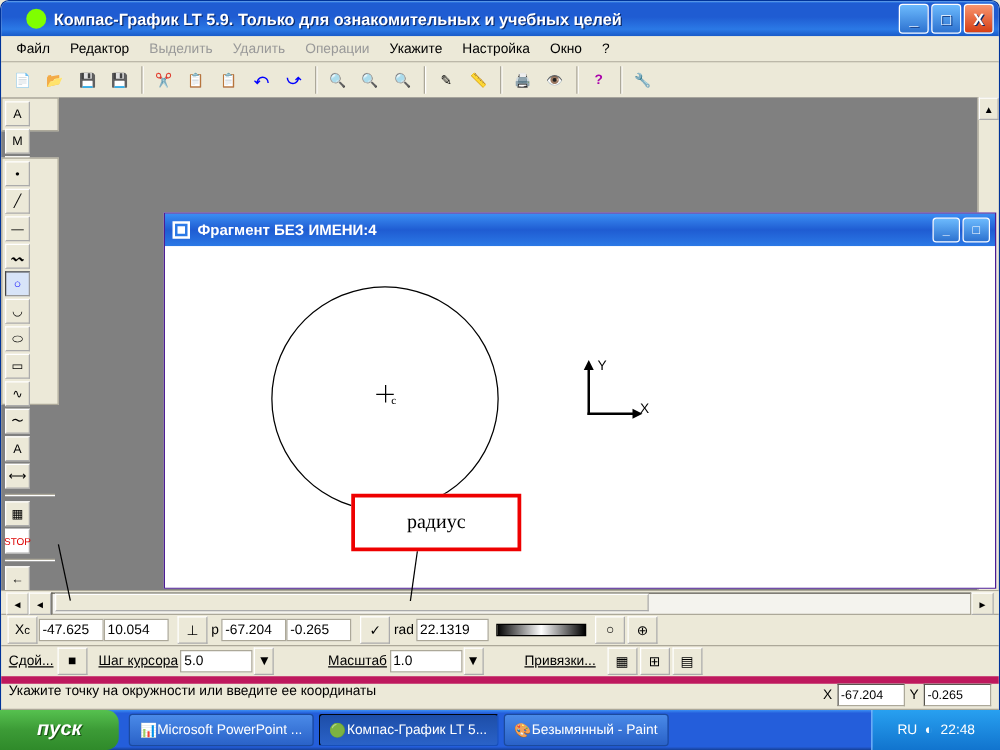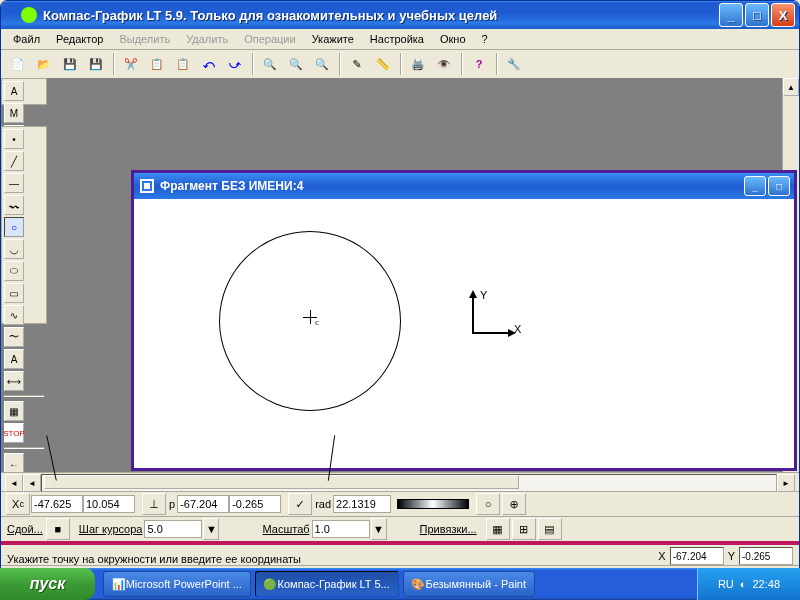--- a/index.html
+++ b/index.html
@@ -21,21 +21,21 @@
   .toolbar{height:28px;border-bottom:1px solid #aca899;display:flex;align-items:center;padding:0 4px;background:#ece9d8}
   .tbtn{width:22px;height:22px;border:1px solid transparent;margin:0 1px;display:flex;align-items:center;justify-content:center}
   .tsep{width:1px;height:22px;background:#aca899;margin:0 4px;box-shadow:1px 0 #fff}
   
   .workarea{position:absolute;top:77px;left:0;right:0;bottom:126px;background:#808080}
   
   .sbar1{position:absolute;left:0;top:0;width:46px;background:#ece9d8;border:1px solid #aca899;box-sizing:border-box;padding:2px;display:flex;flex-wrap:wrap;gap:2px}
   .sbar1 .sbbtn{width:18px;height:18px;border:1px outset #fff;background:#ece9d8;display:flex;align-items:center;justify-content:center;font-size:10px}
   .sbar1 hr{width:100%;border:none;border-top:1px solid #aca899;border-bottom:1px solid #fff;margin:2px 0}
   
-  .docwin{position:absolute;left:130px;top:92px;right:2px;bottom:2px;background:#fff;border:3px solid #4c1d95}
+  .docwin{position:absolute;left:130px;top:92px;right:2px;bottom:2px;background:#fff;border:1px solid #4c1d95}
   .doctitle{height:26px;background:linear-gradient(to bottom,#3b8ef3 0%,#1f5cd2 50%,#2b79e6 100%);color:#fff;font-weight:bold;font-size:12px;display:flex;align-items:center;padding-left:6px}
   .doctitle .dicon{width:14px;height:14px;background:#fff;margin-right:6px;position:relative}
   .doctitle .dicon::before{content:"";position:absolute;inset:2px;border:2px solid #2b79e6}
   .doctitle .dflex{flex:1}
   .doctitle .dwbtns{display:flex;margin-right:4px}
   .doctitle .dwbtns div{width:20px;height:18px;margin-left:2px;border:1px solid #fff;border-radius:3px;background:linear-gradient(#6cbafd,#2d72d0);display:flex;align-items:center;justify-content:center;font-size:10px;color:#fff}
   .canvas{position:relative;height:calc(100% - 26px);background:#fff;overflow:hidden}
   
   .circle{position:absolute;left:85px;top:32px;width:180px;height:178px;border:1px solid #000;border-radius:50%}
   .centermark{position:absolute;left:171px;top:115px;font-size:12px;color:#000;font-family:serif}
@@ -58,21 +58,21 @@
   .hscroll .hsarr{width:16px;height:16px;background:#ece9d8;border:1px outset #fff;font-size:8px;display:flex;align-items:center;justify-content:center}
   .hscroll .hstrack{flex:1;height:16px;background:#f4f3ee;border:1px inset #aca899;position:relative}
   .hscroll .hthumb{position:absolute;left:2px;top:0;height:12px;right:35%;background:#ece9d8;border:1px outset #fff}
   .coordbar{height:24px;display:flex;align-items:center;padding:0 4px;border-top:1px solid #aca899}
   .coordbar .lbl{font-size:11px;margin:0 2px}
   .coordbar input{width:46px;height:16px;font-size:11px;border:1px solid #aca899;background:#fff;padding:0 2px}
   .coordbar input.wide{width:52px}
   .coordbar .cbtn{width:22px;height:20px;border:1px outset #fff;margin:0 1px;background:#ece9d8;display:flex;align-items:center;justify-content:center}
   .coordbar .sep{width:6px}
   .shadeline{background:linear-gradient(to right,#000 0%,#fff 50%,#000 100%);height:8px;width:70px;border:1px solid #000}
-  .statusmsg{height:20px;border-top:4px solid #be185d;border-bottom:1px solid #aca899;display:flex;align-items:flex-end;padding:0 6px;font-size:11px}
+  .statusmsg{height:20px;border-top:6px solid #be185d;border-bottom:1px solid #aca899;display:flex;align-items:flex-start;padding:0 6px;font-size:11px}
   .statusmsg .rlbl{margin-left:auto;display:flex;align-items:center;gap:4px}
   .statusmsg input{width:48px;height:14px;font-size:10px;border:1px inset #aca899}
   
   .taskbar{position:absolute;left:-1px;right:-1px;bottom:-1px;height:32px;background:linear-gradient(to bottom,#3b8ef3 0%,#245edb 8%,#245edb 92%,#153f97 100%);display:flex;align-items:center}
   .startbtn{height:32px;width:95px;background:linear-gradient(to bottom,#56c14f 0%,#3c9b36 50%,#2f8a2a 100%);color:#fff;font-weight:bold;font-style:italic;font-size:16px;display:flex;align-items:center;justify-content:center;border-radius:0 10px 10px 0;text-shadow:1px 1px #1a5515}
   .taskbtn{height:24px;margin:0 2px;padding:0 8px;background:linear-gradient(#4a8ae8,#2a62c8);border:1px solid #1b4a9e;border-radius:3px;color:#fff;font-size:11px;display:flex;align-items:center;max-width:150px;overflow:hidden;white-space:nowrap}
   .taskbtn.active{background:linear-gradient(#1d4ea8,#2a62c8);border:1px inset #0c2a63}
   .tray{margin-left:auto;height:32px;background:linear-gradient(#28a0f0,#1174ce);display:flex;align-items:center;color:#fff;font-size:11px;padding:0 20px;border-left:1px solid #7ec3ff}
   
   .vscroll{position:absolute;right:0;top:0;bottom:0;width:16px;background:#ece9d8;border-left:1px solid #aca899}
@@ -210,20 +210,23 @@
           <div class="xline"></div>
             <div class="xarr"></div>
           <span class="axlY">Y</span>
           <span class="axlX">X</span>
         </div>
       </div>
     </div>
   </div>
 
   <div class="arrln" style="left:50px;top:434px;height:46px;transform:rotate(-12deg)"></div>
+  <div class="redbox" style="left:280px;top:394px;width:130px;height:40px">
+    <span>радиус</span>
+  </div>
   <div class="arrln" style="left:330px;top:434px;height:46px;transform:rotate(8deg)"></div>
 
   <div class="bottom">
     <div class="hscroll">
       <div class="hsarr">
           <span>◄</span>
         </div>
       <div class="hsarr">
           <span>◄</span>
         </div>

